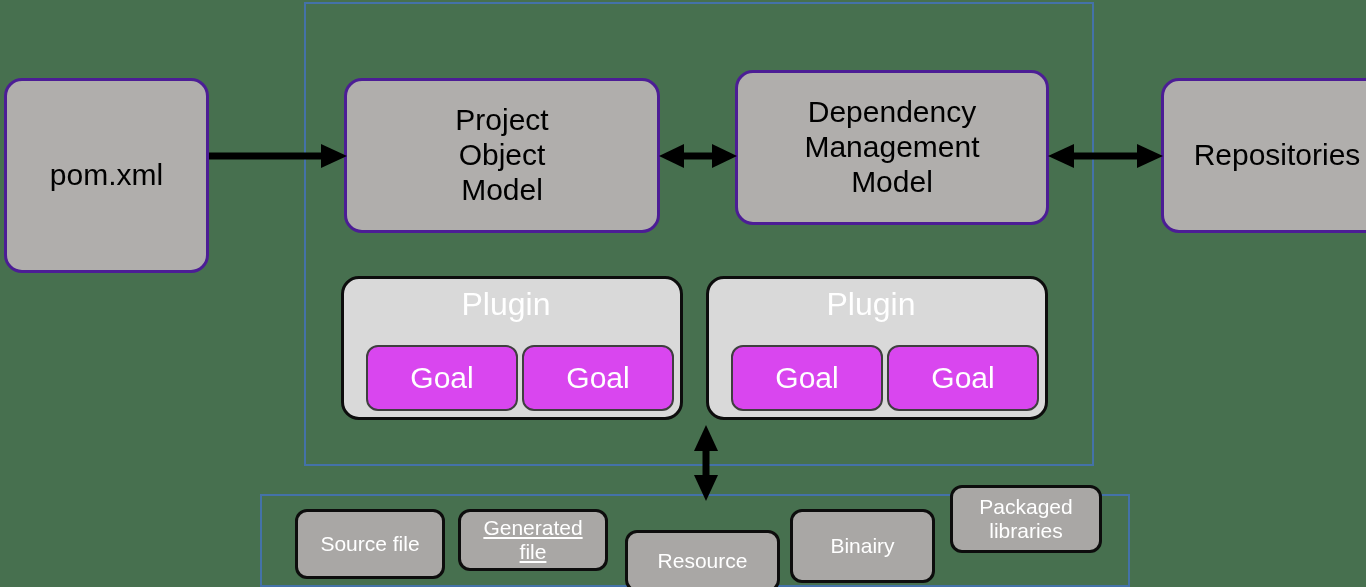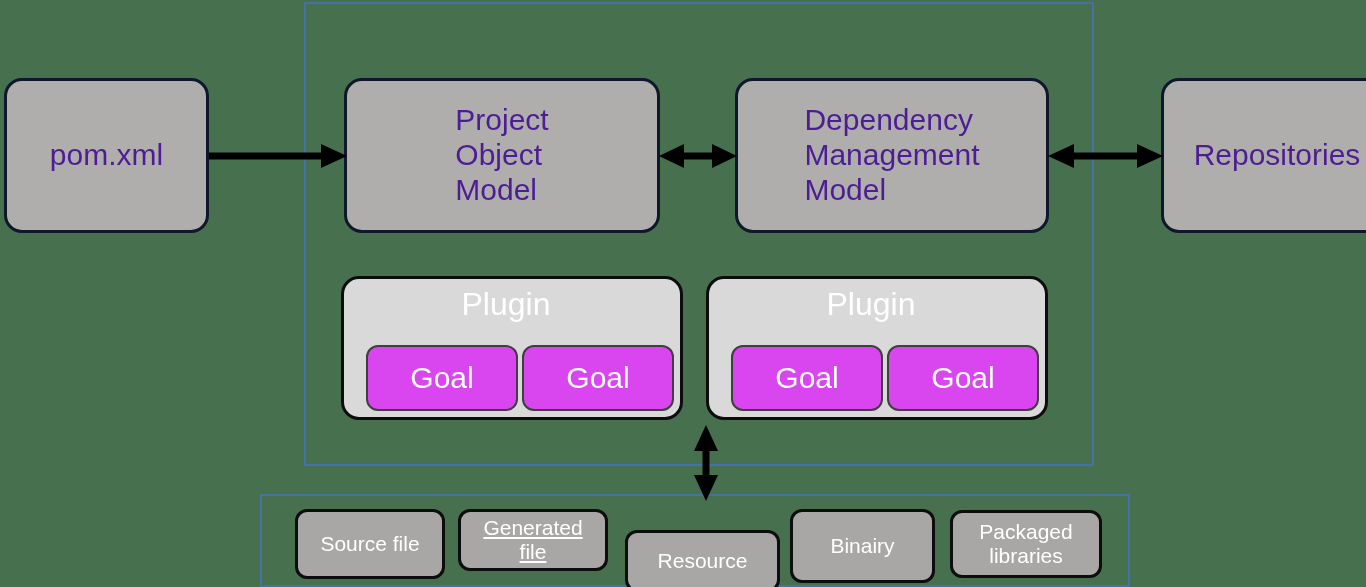--- a/index.html
+++ b/index.html
@@ -25,26 +25,27 @@
 
   
   .group-box {
     border: 2px solid #4472a8;
     background: transparent;
   }
 
   
   .node {
     background: #b0aeac;
-    border: 3px solid #0f172a;
+    border: 3px solid #4c1d95;
     border-radius: 18px;
-    color: #4c1d95;
+    color: #000000;
     display: flex;
     align-items: center;
     justify-content: center;
+    text-align: center;
     line-height: 1.16;
     font-size: 30px;
     font-weight: 400;
     white-space: pre-line;
   }
 
   
   .plugin {
     background: #d9d9d9;
     border: 3px solid #0d0d0d;
@@ -93,27 +94,27 @@
 </style>
 </head>
 <body>
 
 <div id="canvas">
 
   <div class="abs group-box" style="left:304px; top:2px; width:790px; height:464px;"></div>
 
   <div class="abs group-box" style="left:260px; top:494px; width:870px; height:93px;"></div>
 
-  <div class="abs node" style="left:4px; top:78px; width:205px; height:155px;">pom.xml</div>
+  <div class="abs node" style="left:4px; top:78px; width:205px; height:195px;">pom.xml</div>
 
   <div class="abs node" style="left:344px; top:78px; width:316px; height:155px;">Project
 Object
 Model</div>
 
-  <div class="abs node" style="left:735px; top:78px; width:314px; height:155px;">Dependency
+  <div class="abs node" style="left:735px; top:70px; width:314px; height:155px;">Dependency
 Management
 Model</div>
 
   <div class="abs node" style="left:1161px; top:78px; width:232px; height:155px;">Repositories</div>
 
   <div class="abs plugin" style="left:341px; top:276px; width:342px; height:144px;">
     <div class="plugin-label">Plugin</div>
     <div class="goal" style="left:22px; top:66px; width:148px; height:62px;">Goal</div>
     <div class="goal" style="left:178px; top:66px; width:148px; height:62px;">Goal</div>
   </div>
@@ -126,21 +127,21 @@
 
   <div class="abs file-node" style="left:295px; top:509px; width:150px; height:70px;">Source file</div>
 
   <div class="abs file-node" style="left:458px; top:509px; width:150px; height:62px;text-decoration:underline;">Generated
 file</div>
 
   <div class="abs file-node" style="left:625px; top:509px; width:155px; height:62px;margin-top:21px;">Resource</div>
 
   <div class="abs file-node" style="left:790px; top:509px; width:145px; height:74px;">Binairy</div>
 
-  <div class="abs file-node" style="left:950px; top:510px; width:152px; height:68px;">Packaged
+  <div class="abs file-node" style="left:950px; top:485px; width:152px; height:68px;">Packaged
 libraries</div>
 
   <svg class="arrow-svg" style="left:209px; top:140px;" width="140" height="32" viewBox="0 0 140 32">
     <line x1="0" y1="16" x2="118" y2="16" stroke="#000000" stroke-width="7"></line>
     <polygon points="138,16 112,4 112,28" fill="#000000"></polygon>
   </svg>
 
   <svg class="arrow-svg" style="left:658px; top:140px;" width="80" height="32" viewBox="0 0 80 32">
     <line x1="20" y1="16" x2="60" y2="16" stroke="#000000" stroke-width="7"></line>
     <polygon points="1,16 26,4 26,28" fill="#000000"></polygon>

